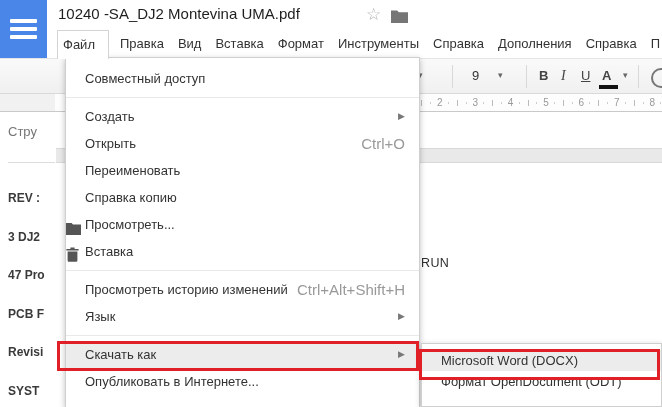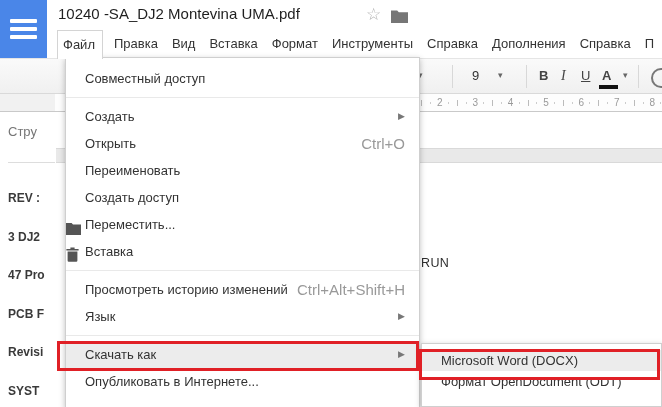--- a/index.html
+++ b/index.html
@@ -10,21 +10,21 @@
   .logo{position:absolute;left:0;top:0;width:47px;height:58px;background:#4a86e8;}
   .logo-bar{position:absolute;left:10px;width:27px;height:4px;background:#fff;border-radius:1px;}
   .doc-title{position:absolute;left:58px;top:5px;font-size:15px;color:#1f1f1f;white-space:nowrap;}
   .star{position:absolute;left:366px;top:4px;font-size:17px;color:#b3b3b3;}
   .hdr-folder{position:absolute;left:391px;top:9px;}
 
   
   .menubar{position:absolute;left:57px;top:30px;height:28px;display:flex;font-size:13px;color:#333;}
   .mb-item{padding:6px 7px 0 7px;height:22px;cursor:default;}
   .mb-item.open{background:#fff;border:1px solid #d4d4d4;border-bottom:none;
-                padding:6px 7px 0 5px;margin-right:4px;position:relative;z-index:11;}
+                padding:6px 13px 0 5px;margin-right:4px;position:relative;z-index:11;}
 
   
   .toolbar{position:absolute;left:0;top:58px;width:662px;height:36px;box-sizing:border-box;
            background:linear-gradient(#fafafa,#f0f0f0);border-top:1px solid #e5e5e5;
            border-bottom:1px solid #d9d9d9;}
   .tb-sep{position:absolute;top:6px;width:1px;height:23px;background:#d8d8d8;}
   .tb-caret{position:absolute;top:11px;font-size:9px;color:#666;}
   .tb-txt{position:absolute;top:9px;font-size:13px;color:#333;}
   .tb-b{font-weight:bold;color:#444;}
   .tb-i{font-style:italic;font-family:"Liberation Serif",serif;color:#444;font-size:14px;}
@@ -192,28 +192,28 @@
       <div class="menu-item">
         <span class="mi-label">Открыть</span>
         <span class="mi-spacer"></span>
         <span class="mi-shortcut">Ctrl+O</span>
       </div>
       <div class="menu-item">
         <span class="mi-label">Переименовать</span>
         <span class="mi-spacer"></span>
       </div>
       <div class="menu-item">
-        <span class="mi-label">Создать доступ</span>
+        <span class="mi-label">Справка копию</span>
         <span class="mi-spacer"></span>
       </div>
       <div class="menu-item">
         <span class="mi-icon"><svg width="15" height="13" viewBox="0 0 15 13">
             <path d="M0 1 h5.6 l1.4 1.6 H15 V13 H0 Z" fill="#555"></path>
           </svg></span>
-        <span class="mi-label">Переместить...</span>
+        <span class="mi-label">Просмотреть...</span>
         <span class="mi-spacer"></span>
       </div>
       <div class="menu-item">
         <span class="mi-icon"><svg width="13" height="15" viewBox="0 0 13 15">
             <path d="M1.6 4.6 h9.8 V13.6 q0 1.2 -1.2 1.2 H2.8 q-1.2 0 -1.2 -1.2 Z M0.4 2 h12.2 v1.6 H0.4 Z M4.4 0.6 h4.2 V2 H4.4 Z" fill="#555"></path>
           </svg></span>
         <span class="mi-label">Вставка</span>
         <span class="mi-spacer"></span>
       </div>
       <div class="menu-sep"></div>

